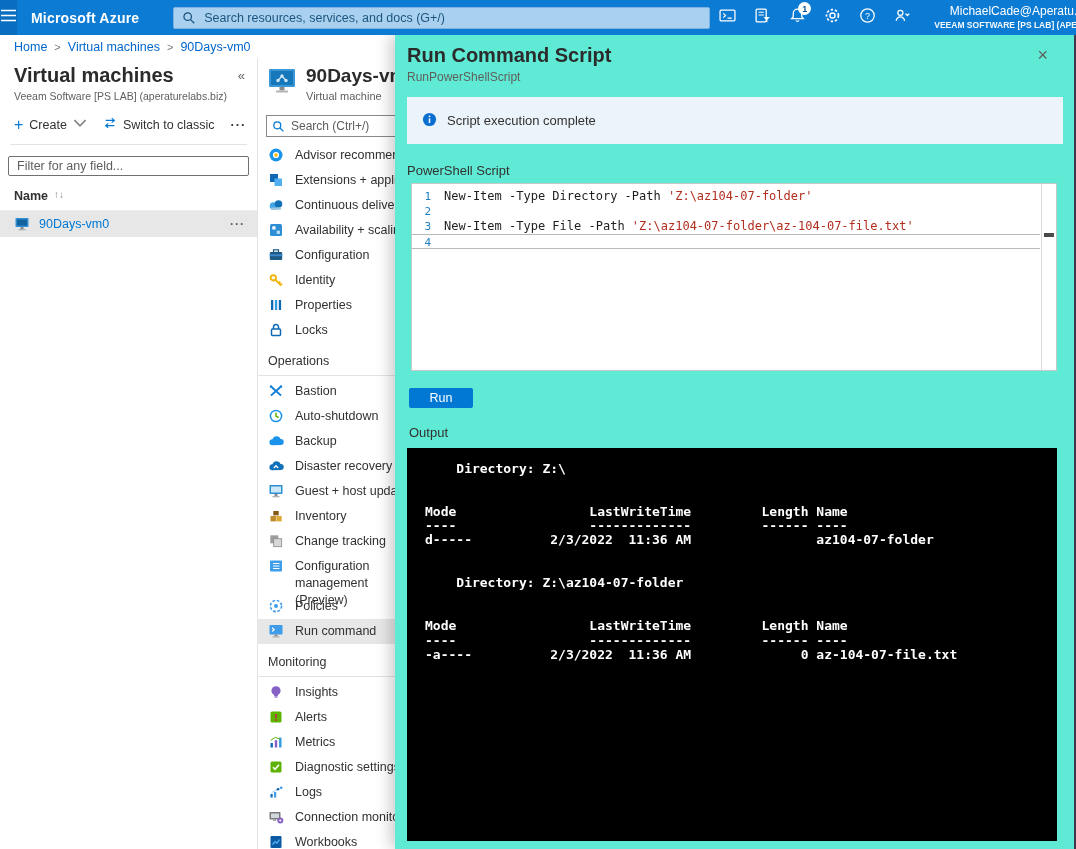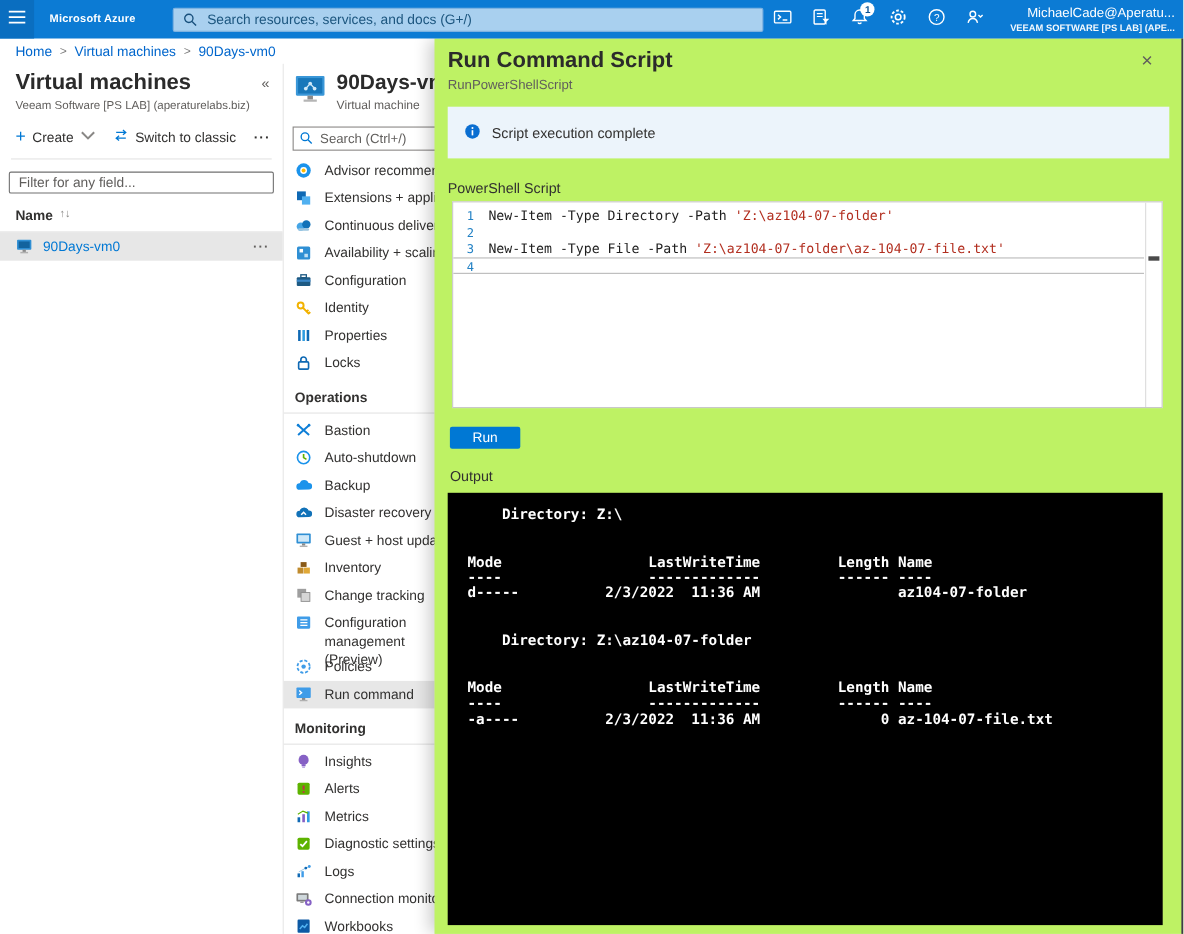--- a/index.html
+++ b/index.html
@@ -5,21 +5,21 @@
   * { margin:0; padding:0; box-sizing:border-box; }
   html,body { background:#fff; }
   body { font-family:"Liberation Sans","DejaVu Sans",sans-serif; }
   .screen { position:relative; width:1076px; height:849px; overflow:hidden; background:#fff; }
 
   
   .topbar { position:absolute; top:0; left:0; right:0; height:35px; background:var(--topbar-bg,#0c7bd4);
             display:flex; align-items:center; color:#fff; z-index:40; }
   .hamburger { width:46px; height:35px; display:flex; align-items:center; justify-content:center;
                cursor:pointer; background:#0a6ec0; }
-  .brand { font-size:10px; font-weight:700; margin-left:14px; white-space:nowrap; letter-spacing:.2px; cursor:pointer; }
+  .brand { font-size:14px; font-weight:700; margin-left:14px; white-space:nowrap; letter-spacing:.2px; cursor:pointer; }
   .tb-search-wrap { position:relative; margin-left:34px; }
   .tb-search { width:537px; height:22px; background:#a9d0ef; border:1px solid #7eb2e0; border-radius:2px;
                padding:0 8px 0 30px; color:#174f7c; font-size:12.5px; outline:none;
                font-family:"Liberation Sans",sans-serif; }
   .tb-search::placeholder { color:#1c567f; opacity:1; }
   .tb-search-icon { position:absolute; left:9px; top:4px; width:14px; height:14px; color:#174f7c; }
   .tb-right { margin-left:auto; display:flex; align-items:center; }
   .tb-btn { width:35px; height:35px; display:flex; align-items:center; justify-content:center;
             position:relative; cursor:pointer; }
   .tb-btn svg { width:17px; height:17px; }
@@ -76,25 +76,25 @@
   .blade-search::placeholder { color:#605e5c; opacity:1; }
   .blade-search-icon { position:absolute; left:6px; top:4px; width:13px; height:13px; color:#0078d4; }
   .nav { margin-top:6px; }
   .nav-item { display:flex; align-items:center; gap:11px; height:25px; padding-left:10px; cursor:pointer;
               font-size:12.5px; color:#323130; white-space:nowrap; }
   .nav-item .icon { width:16px; height:16px; flex:none; display:flex; }
   .nav-item .icon svg { width:16px; height:16px; }
   .nav-item.selected { background:var(--selected-bg,#e7e7e7); }
   .nav-item.wrap { height:40px; align-items:flex-start; padding-top:4px; }
   .nav-item.wrap .nav-label { white-space:normal; width:106px; line-height:1.35; }
-  .nav-section-header { font-size:12.5px; color:#323130; padding:11px 0 7px 10px;font-weight:bold; }
+  .nav-section-header { font-size:12.5px; color:#323130; padding:11px 0 7px 10px; }
   .nav-hr { height:1px; background:#e3e3e3; margin-bottom:3px; }
 
   
-  .run-panel { position:absolute; top:0; left:395px; right:0; bottom:0; background:#bef264;
+  .run-panel { position:absolute; top:0; left:395px; right:0; bottom:0; background:#5eead4;
                box-shadow:-5px 0 14px rgba(0,0,0,.2); z-index:20; padding:9px 0 0 12px; }
   .rp-title-row { display:flex; align-items:flex-start; }
   .rp-title { font-size:20px; font-weight:700; color:#2b2b2b; }
   .rp-close { margin-left:auto; margin-right:24px; color:#605e5c; font-size:18px; line-height:1;
               cursor:pointer; padding:2px 4px; }
   .rp-sub { font-size:12px; color:#605e5c; margin-top:3px; }
   .rp-banner { margin:13px 13px 0 0; height:47px; background:var(--banner-bg,#ecf4fb); display:flex;
                align-items:center; gap:10px; padding:0 15px; font-size:13px; color:#323130; }
   .rp-banner svg { width:15px; height:15px; flex:none; }
   .rp-script-label { margin-top:19px; font-size:13px; color:#323130; }

